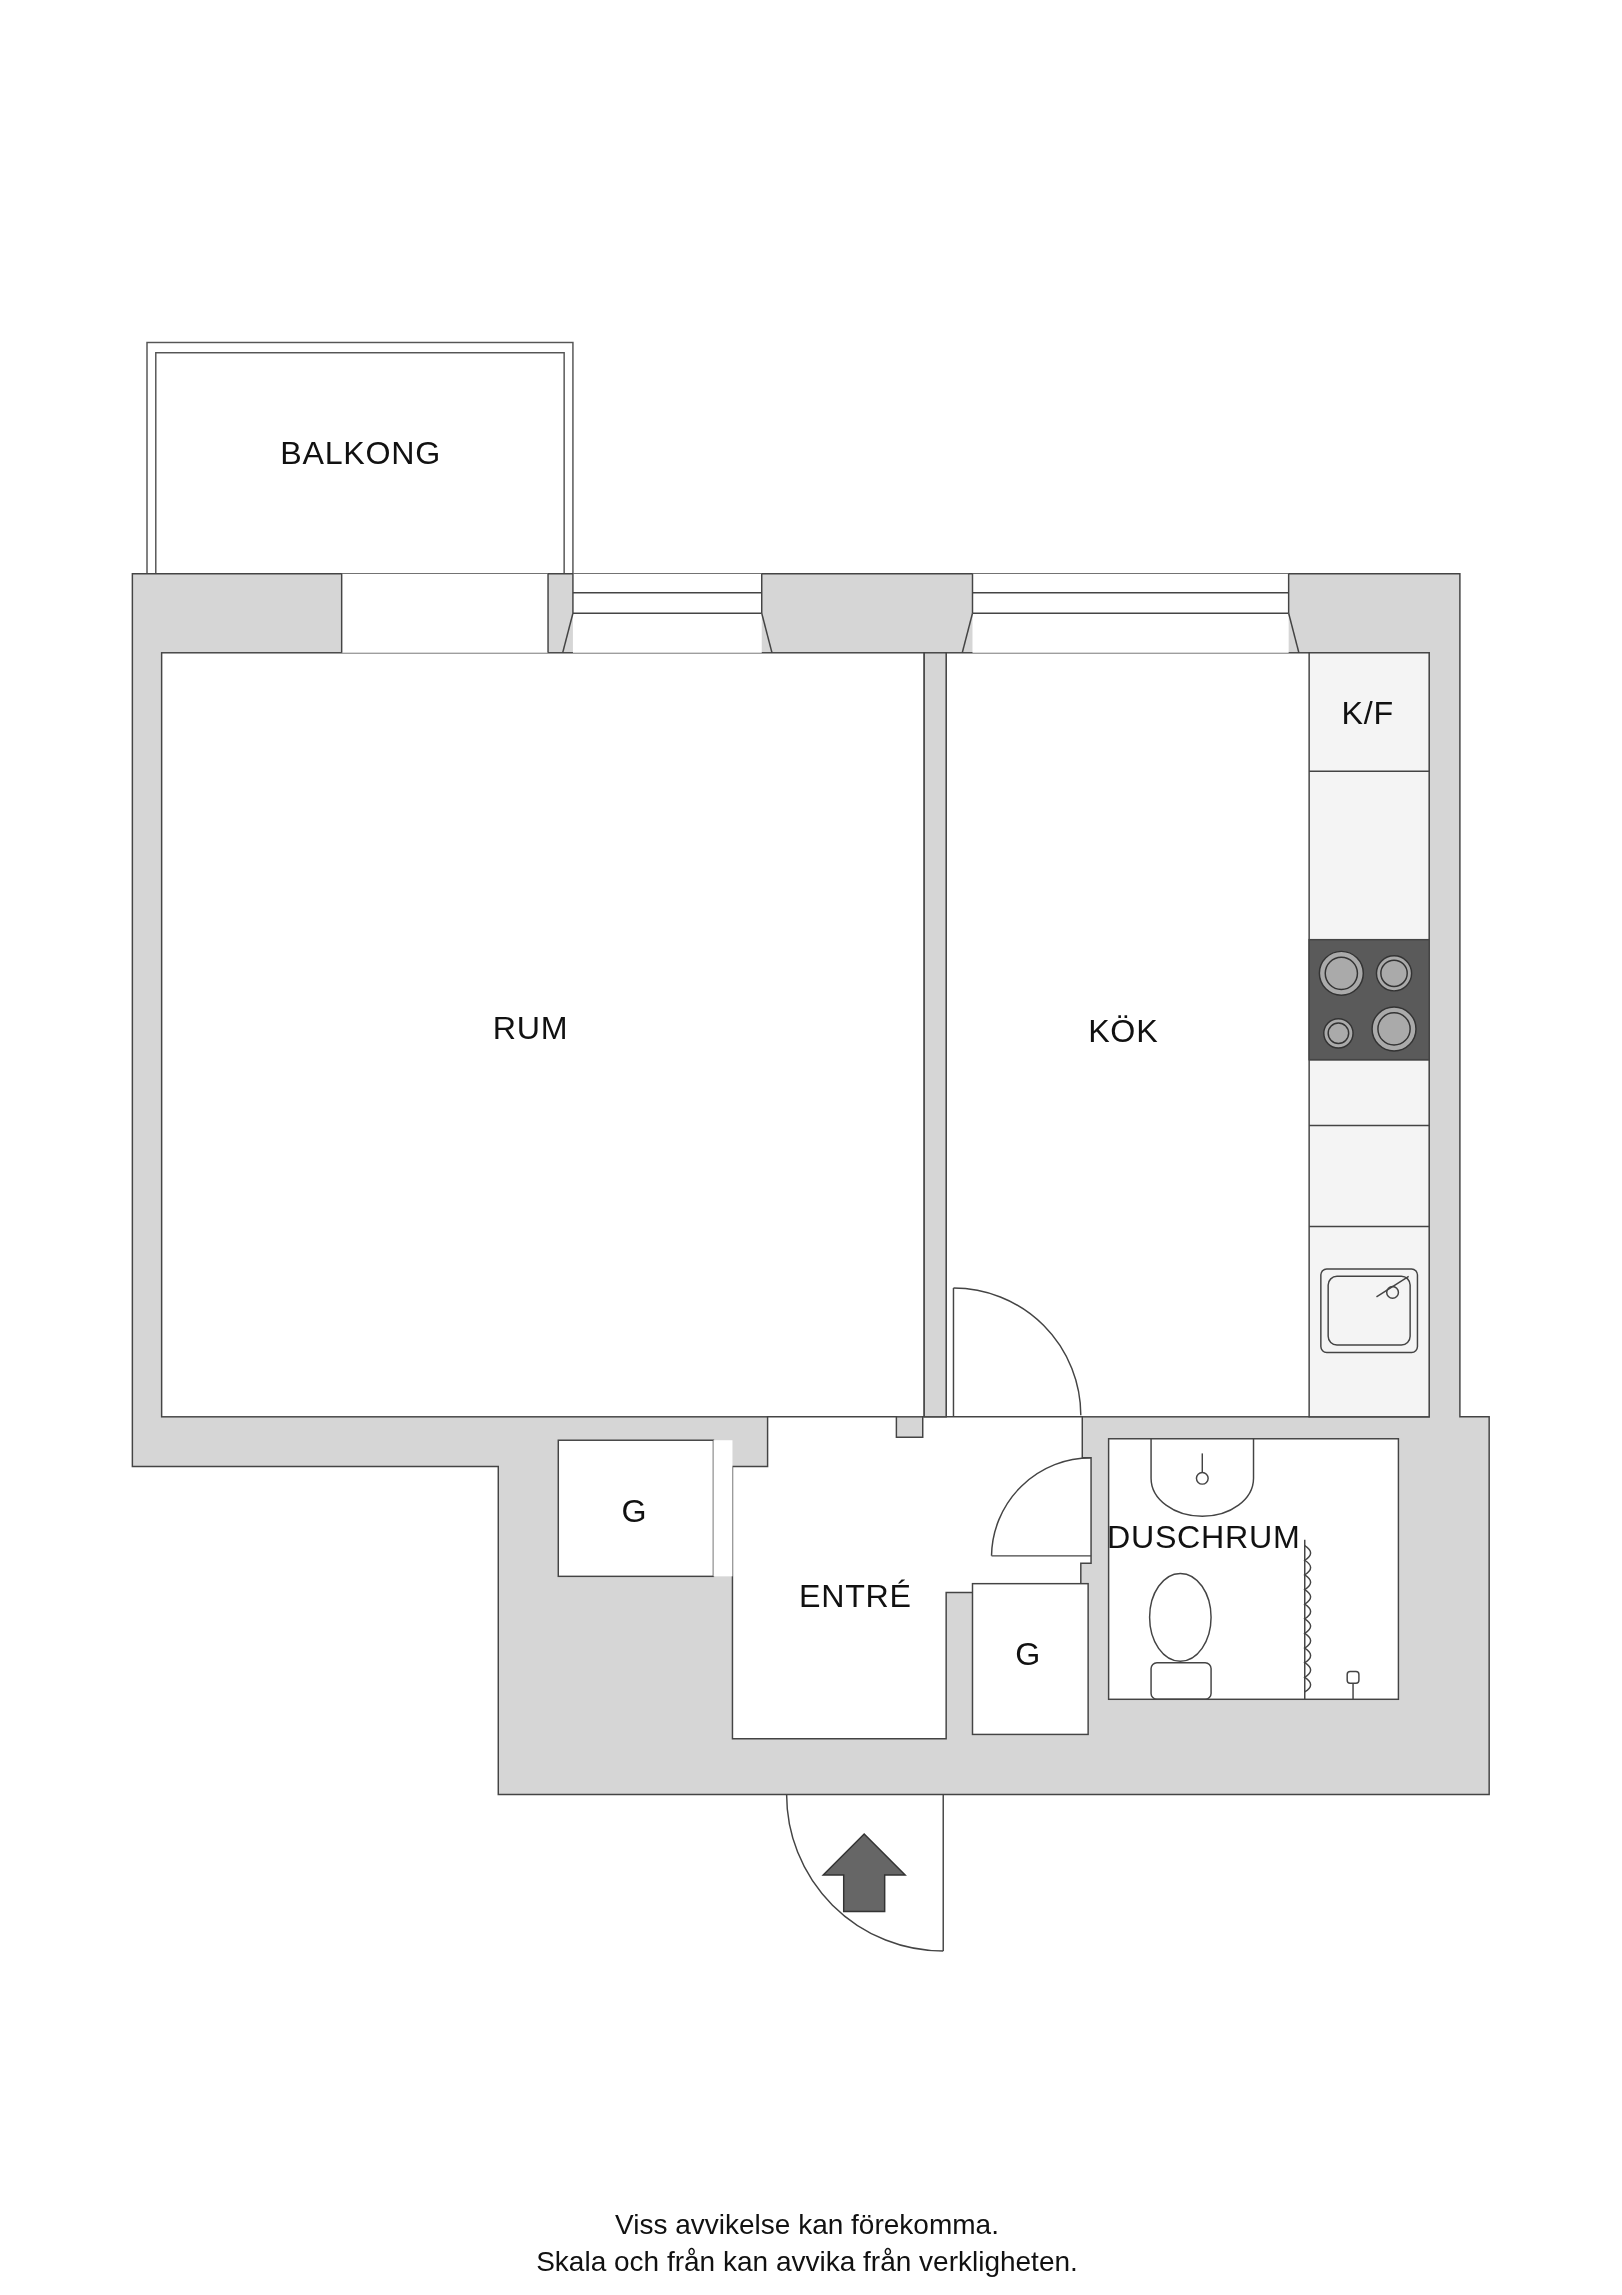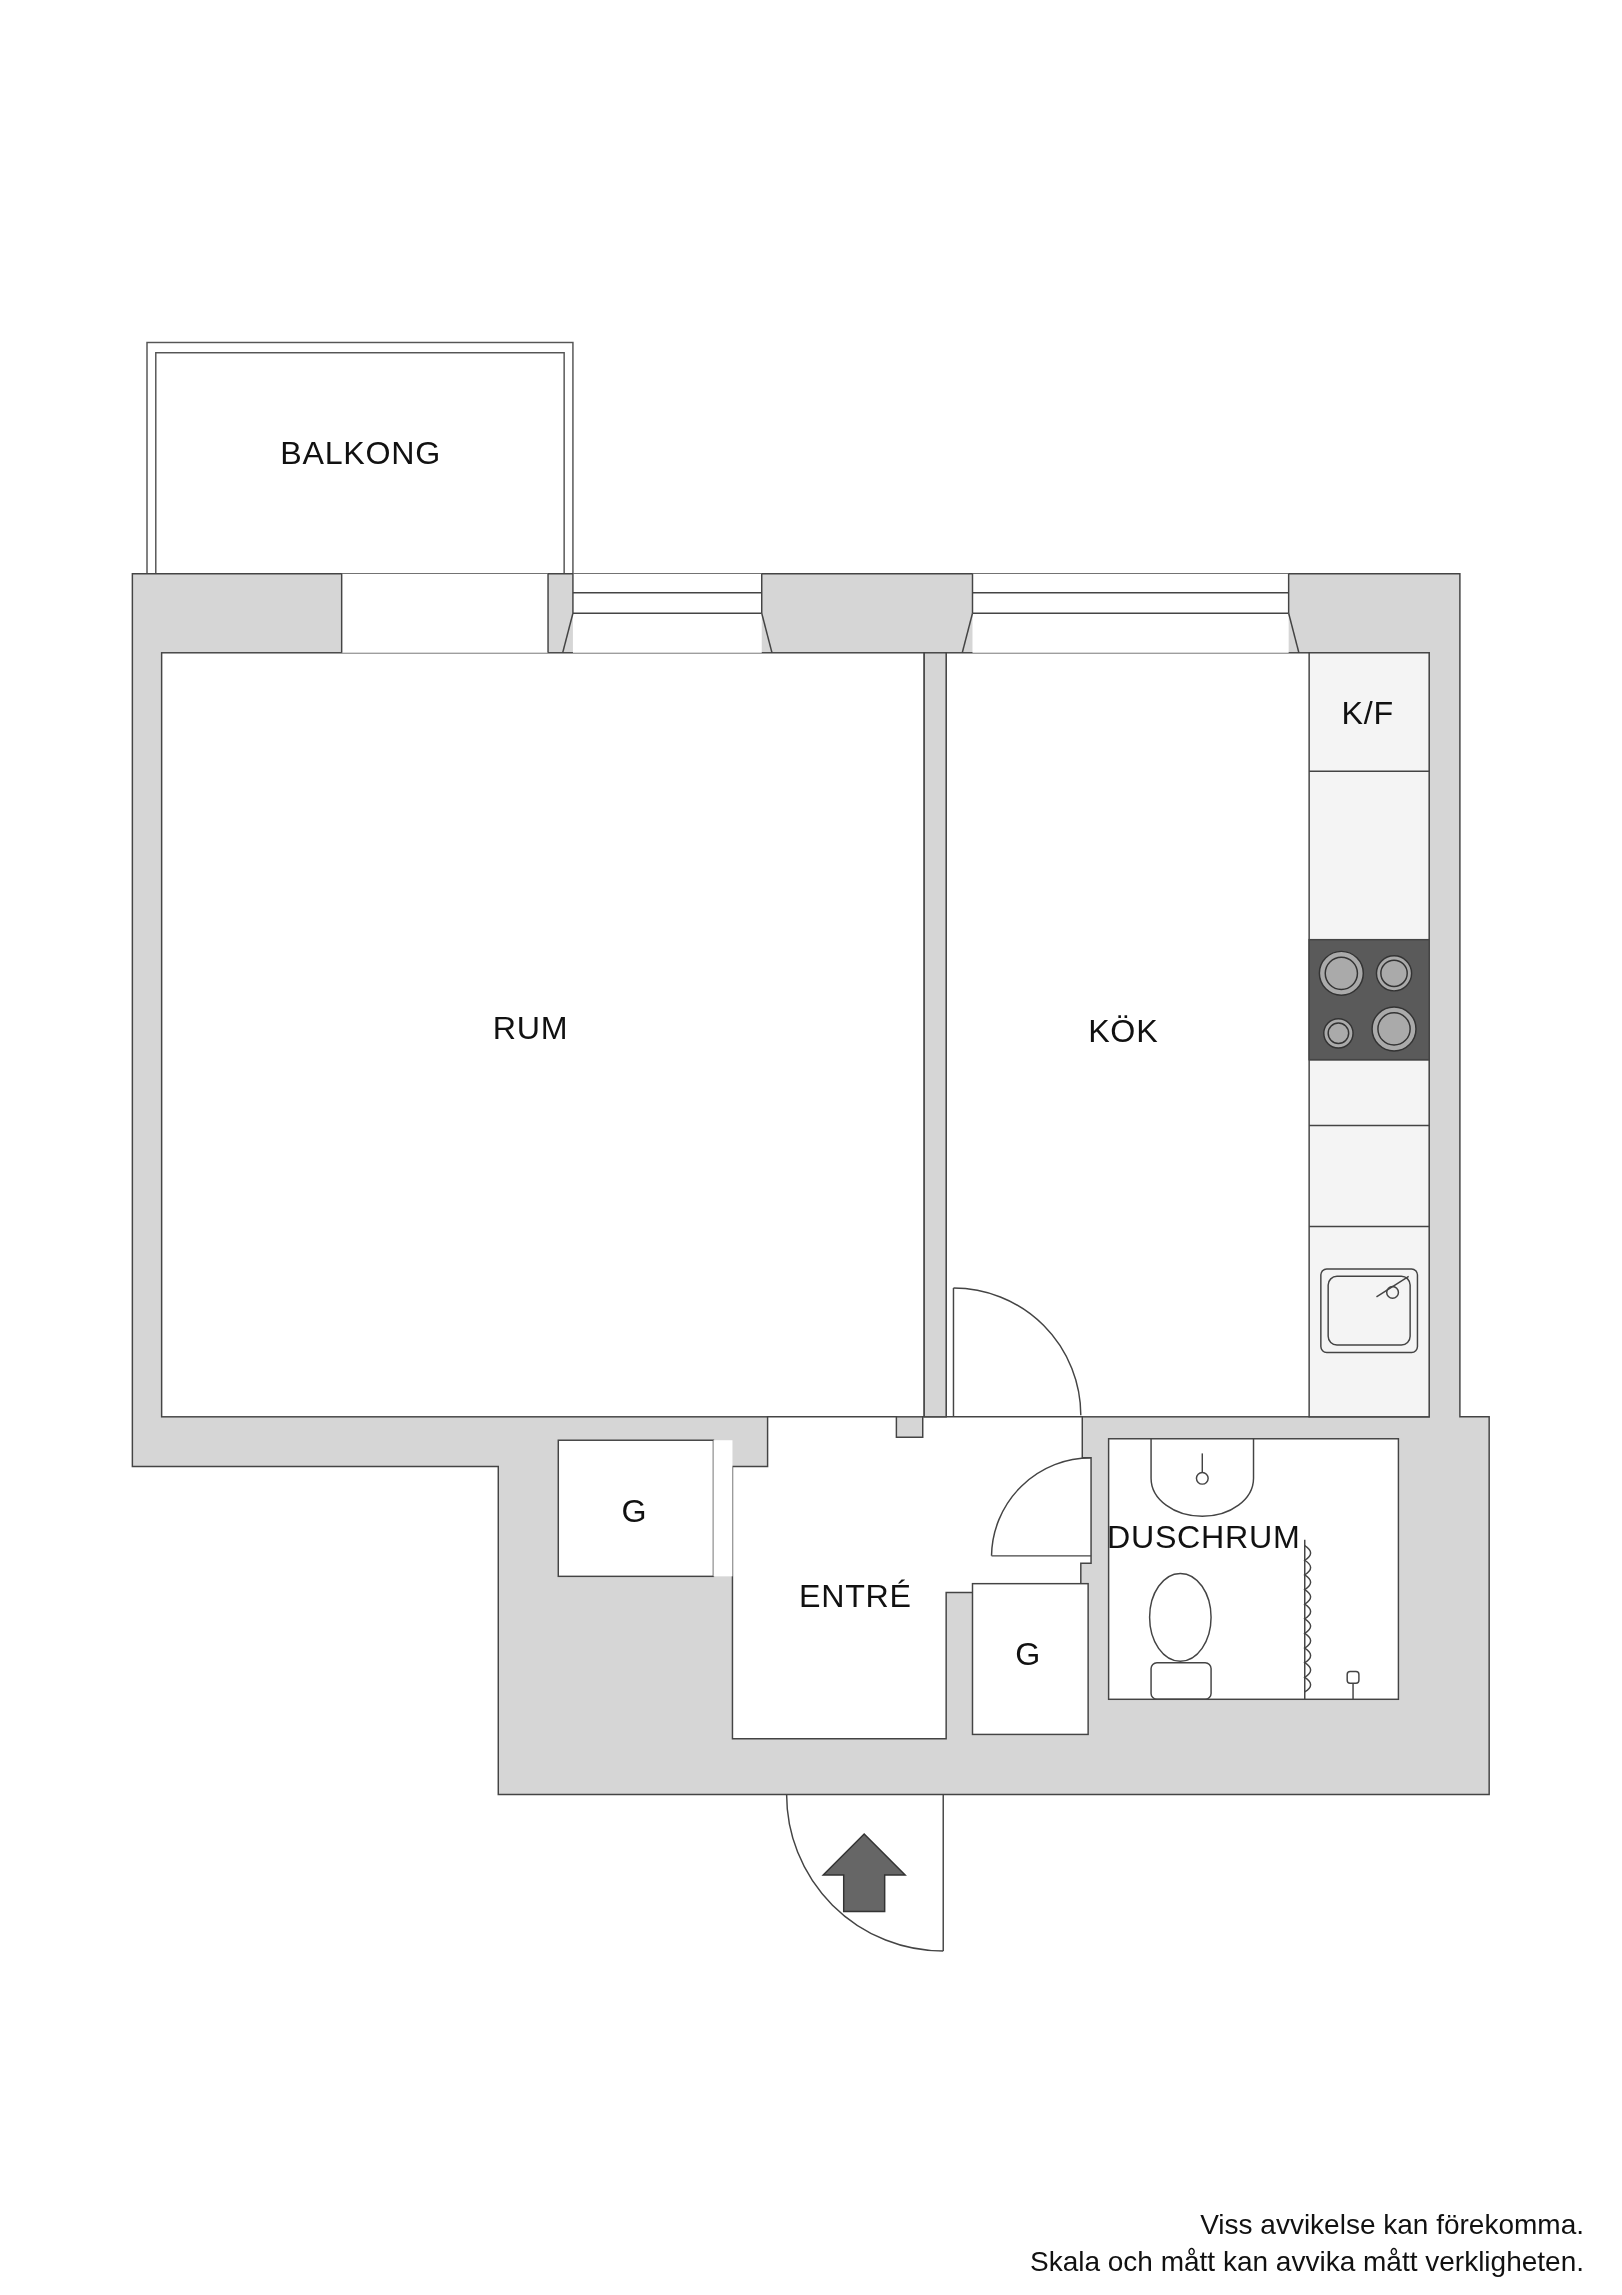--- a/index.html
+++ b/index.html
@@ -1,19 +1,19 @@
 <!DOCTYPE html>
 <html style="font-size:13.5px"><head>
 <meta charset="utf-8">
 <style>
   html,body{margin:0;padding:0;background:#fff;}
   body{width:1623px;height:2295px;position:relative;overflow:hidden;font-family:"Liberation Sans",sans-serif;}
   svg{position:absolute;left:0;top:0;}
   .lbl{font-family:"Liberation Sans",sans-serif;font-size:22px;fill:#111;text-anchor:middle;dominant-baseline:middle;letter-spacing:0.5px;}
-  .footer{position:absolute;left:2px;width:1582px;top:2206px;text-align:right;font-family:"Liberation Sans",sans-serif;font-size:28px;line-height:37px;color:#111;}
+  .footer{position:absolute;left:16px;width:1582px;top:2206px;text-align:center;font-family:"Liberation Sans",sans-serif;font-size:28px;line-height:37px;color:#111;}
 </style>
 </head>
 <body>
 
 <svg width="1623" height="2295" viewBox="0 0 1108 1568" xmlns="http://www.w3.org/2000/svg">
   <g fill="none" stroke="#444" stroke-width="1">
 
     <g>
       <rect x="100" y="234" width="291" height="158" fill="#fff" stroke="#555"></rect>
       <rect x="106" y="241" width="279" height="151" fill="#fff" stroke="#555"></rect>
@@ -116,15 +116,15 @@
   <text class="lbl" x="767" y="706">KÖK</text>
   <text class="lbl" x="934" y="489">K/F</text>
   <text class="lbl" x="584" y="1092">ENTRÉ</text>
   <text class="lbl" x="822" y="1052">DUSCHRUM</text>
   <text class="lbl" x="433" y="1034">G</text>
   <text class="lbl" x="702" y="1132">G</text>
 </svg>
 
 <div class="footer">
   <div>Viss avvikelse kan förekomma.</div>
-  <div>Skala och mått kan avvika mått verkligheten.</div>
+  <div>Skala och från kan avvika från verkligheten.</div>
 </div>
 
 
 </body></html>

